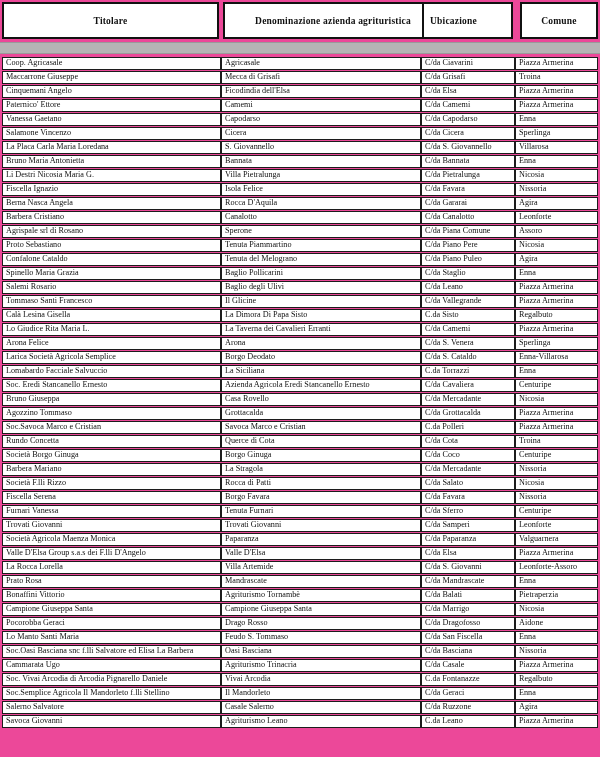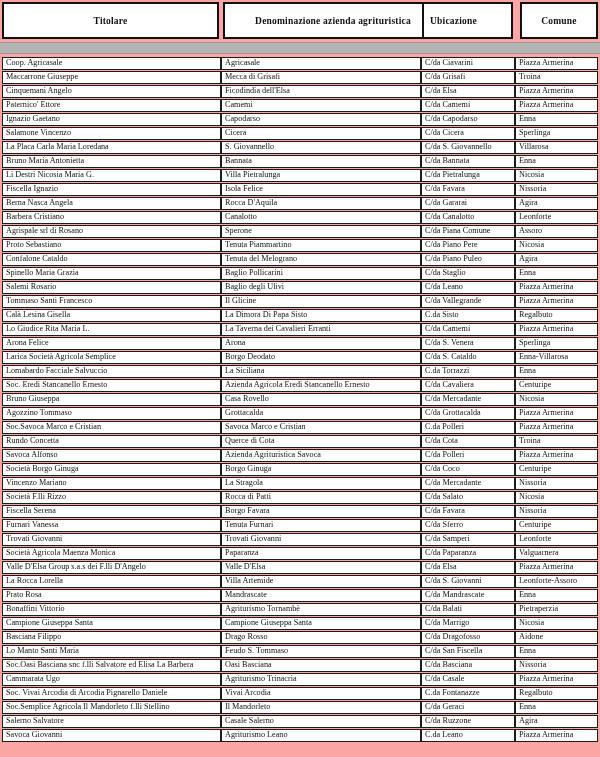--- a/index.html
+++ b/index.html
@@ -1,21 +1,21 @@
 <!DOCTYPE html>
 <html><head>
 <meta charset="utf-8">
 <style>
   * { margin: 0; padding: 0; box-sizing: border-box; }
   html, body { background: #ffffff; }
   .page {
     position: relative;
     width: 600px;
     height: 757px;
-    background: #fca5a5;
+    background: #ec4899;
     font-family: "Liberation Serif", serif;
     color: #111111;
     overflow: hidden;
   }
   
   .hdr-cell {
     position: absolute;
     top: 2px;
     height: 37px;
     border: 2px solid #111111;
@@ -105,21 +105,21 @@
           <td>C/da Elsa</td>
           <td>Piazza Armerina</td>
         </tr>
         <tr>
           <td>Paternico' Ettore</td>
           <td>Camemi</td>
           <td>C/da Camemi</td>
           <td>Piazza Armerina</td>
         </tr>
         <tr>
-          <td>Ignazio Gaetano</td>
+          <td>Vanessa Gaetano</td>
           <td>Capodarso</td>
           <td>C/da Capodarso</td>
           <td>Enna</td>
         </tr>
         <tr>
           <td>Salamone Vincenzo</td>
           <td>Cicera</td>
           <td>C/da Cicera</td>
           <td>Sperlinga</td>
         </tr>
@@ -249,33 +249,27 @@
           <td>C.da Polleri</td>
           <td>Piazza Armerina</td>
         </tr>
         <tr>
           <td>Rundo Concetta</td>
           <td>Querce di Cota</td>
           <td>C/da Cota</td>
           <td>Troina</td>
         </tr>
         <tr>
-          <td>Savoca Alfonso</td>
-          <td>Azienda Agrituristica Savoca</td>
-          <td>C/da Polleri</td>
-          <td>Piazza Armerina</td>
-        </tr>
-        <tr>
           <td>Società Borgo Ginuga</td>
           <td>Borgo Ginuga</td>
           <td>C/da Coco</td>
           <td>Centuripe</td>
         </tr>
         <tr>
-          <td>Vincenzo Mariano</td>
+          <td>Barbera Mariano</td>
           <td>La Stragola</td>
           <td>C/da Mercadante</td>
           <td>Nissoria</td>
         </tr>
         <tr>
           <td>Società F.lli Rizzo</td>
           <td>Rocca di Patti</td>
           <td>C/da Salato</td>
           <td>Nicosia</td>
         </tr>
@@ -327,21 +321,21 @@
           <td>C/da Balati</td>
           <td>Pietraperzia</td>
         </tr>
         <tr>
           <td>Campione Giuseppa Santa</td>
           <td>Campione Giuseppa Santa</td>
           <td>C/da Marrigo</td>
           <td>Nicosia</td>
         </tr>
         <tr>
-          <td>Basciana Filippo</td>
+          <td>Pocorobba Geraci</td>
           <td>Drago Rosso</td>
           <td>C/da Dragofosso</td>
           <td>Aidone</td>
         </tr>
         <tr>
           <td>Lo Manto Santi Maria</td>
           <td>Feudo S. Tommaso</td>
           <td>C/da San Fiscella</td>
           <td>Enna</td>
         </tr>

